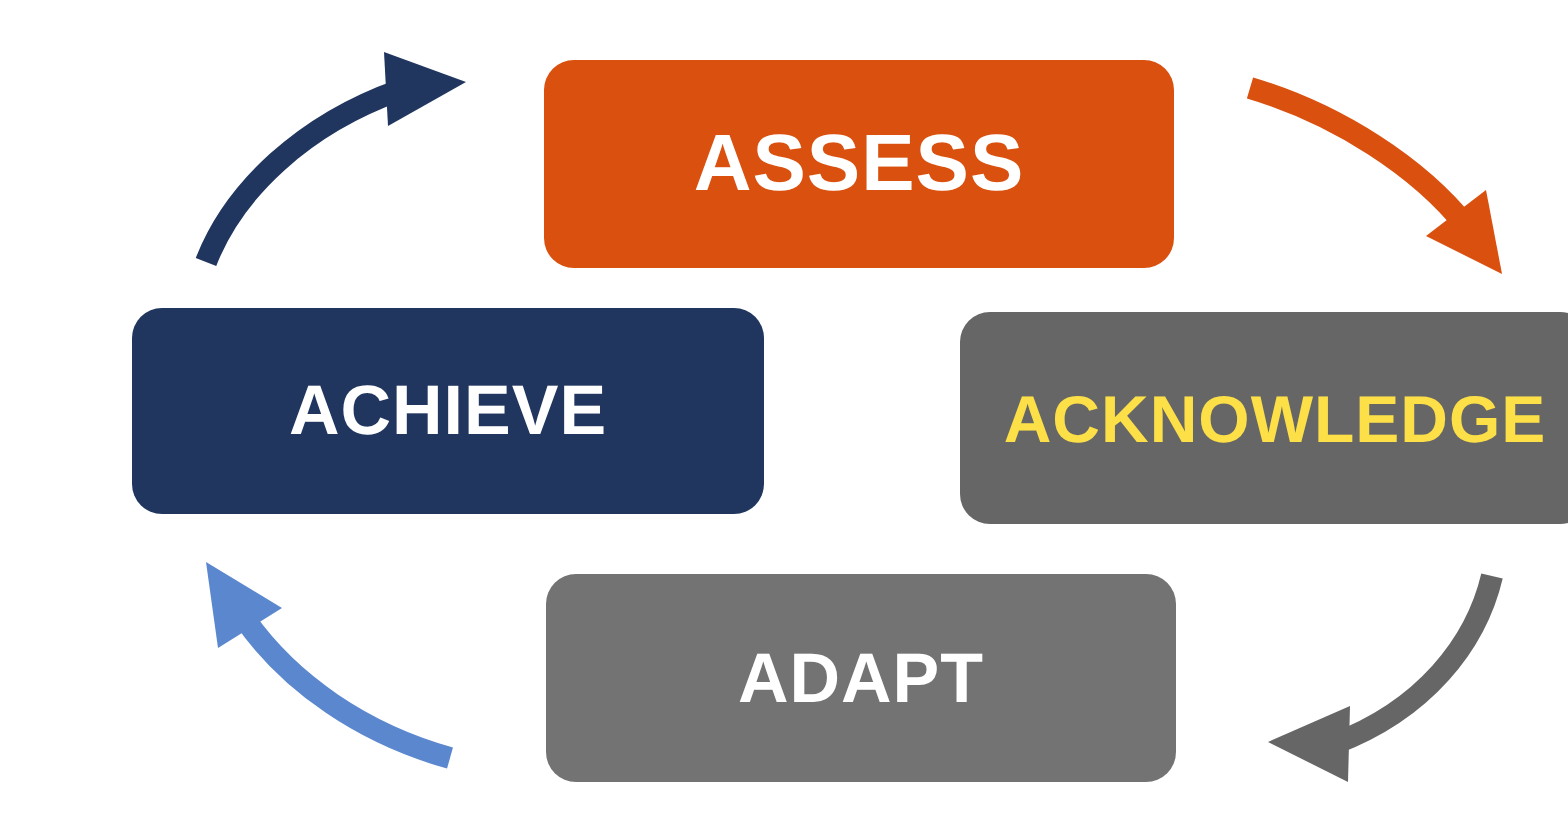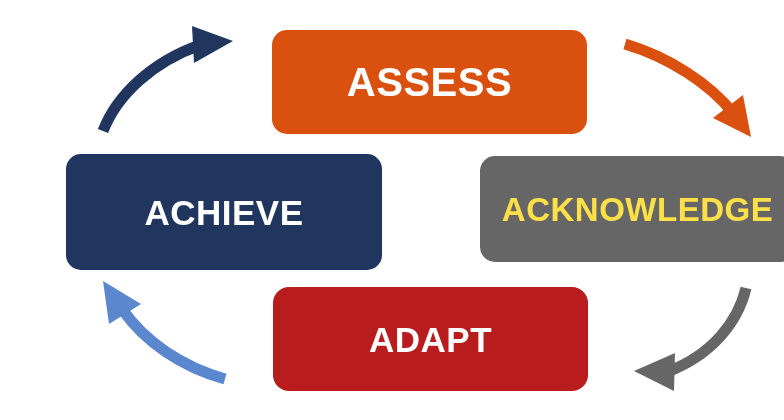--- a/index.html
+++ b/index.html
@@ -59,21 +59,21 @@
     width: 315px;
     height: 104px;
     background: #5b87cf;
   }
   #box-adapt .box-label { font-size: 35px; }
   
   #box-achieve {
     left: 29px;
     top: 154px;
     width: 316px;
-    height: 116px;
+    height: 103px;
     background: #21365f;
   }
   #box-achieve .box-label { font-size: 35px; }
 
   .arrow-layer {
     position: absolute;
     left: 0;
     top: 0;
     width: 784px;
     height: 420px;
@@ -110,21 +110,21 @@
   </svg>
 
   <div class="cycle-box" id="box-assess" style="background: rgb(217, 80, 15);">
     <span class="box-label" style="color: rgb(255, 255, 255);">ASSESS</span>
   </div>
 
   <div class="cycle-box" id="box-acknowledge" style="background: rgb(102, 102, 102);">
     <span class="box-label" style="color: #fde047;">ACKNOWLEDGE</span>
   </div>
 
-  <div class="cycle-box" id="box-adapt" style="background: #b91c1c; border-radius: 16px;">
+  <div class="cycle-box" id="box-adapt" style="background: #737373;">
     <span class="box-label" style="color: rgb(255, 255, 255);">ADAPT</span>
   </div>
 
   <div class="cycle-box" id="box-achieve" style="background: rgb(33, 54, 95);">
     <span class="box-label" style="color: rgb(255, 255, 255);">ACHIEVE</span>
   </div>
 
 </div>
 
 </body></html>

